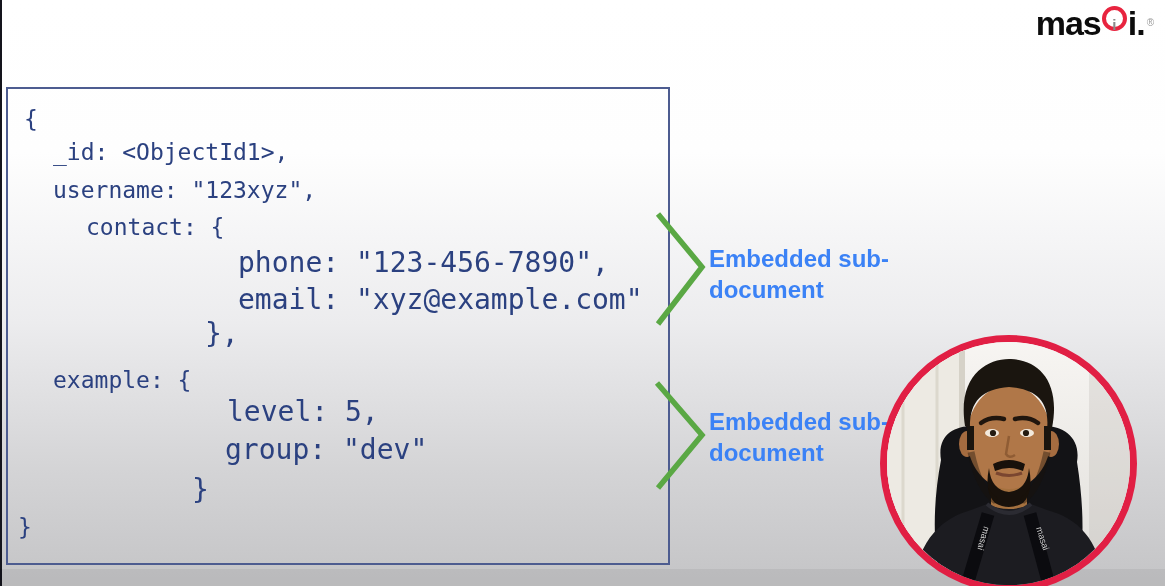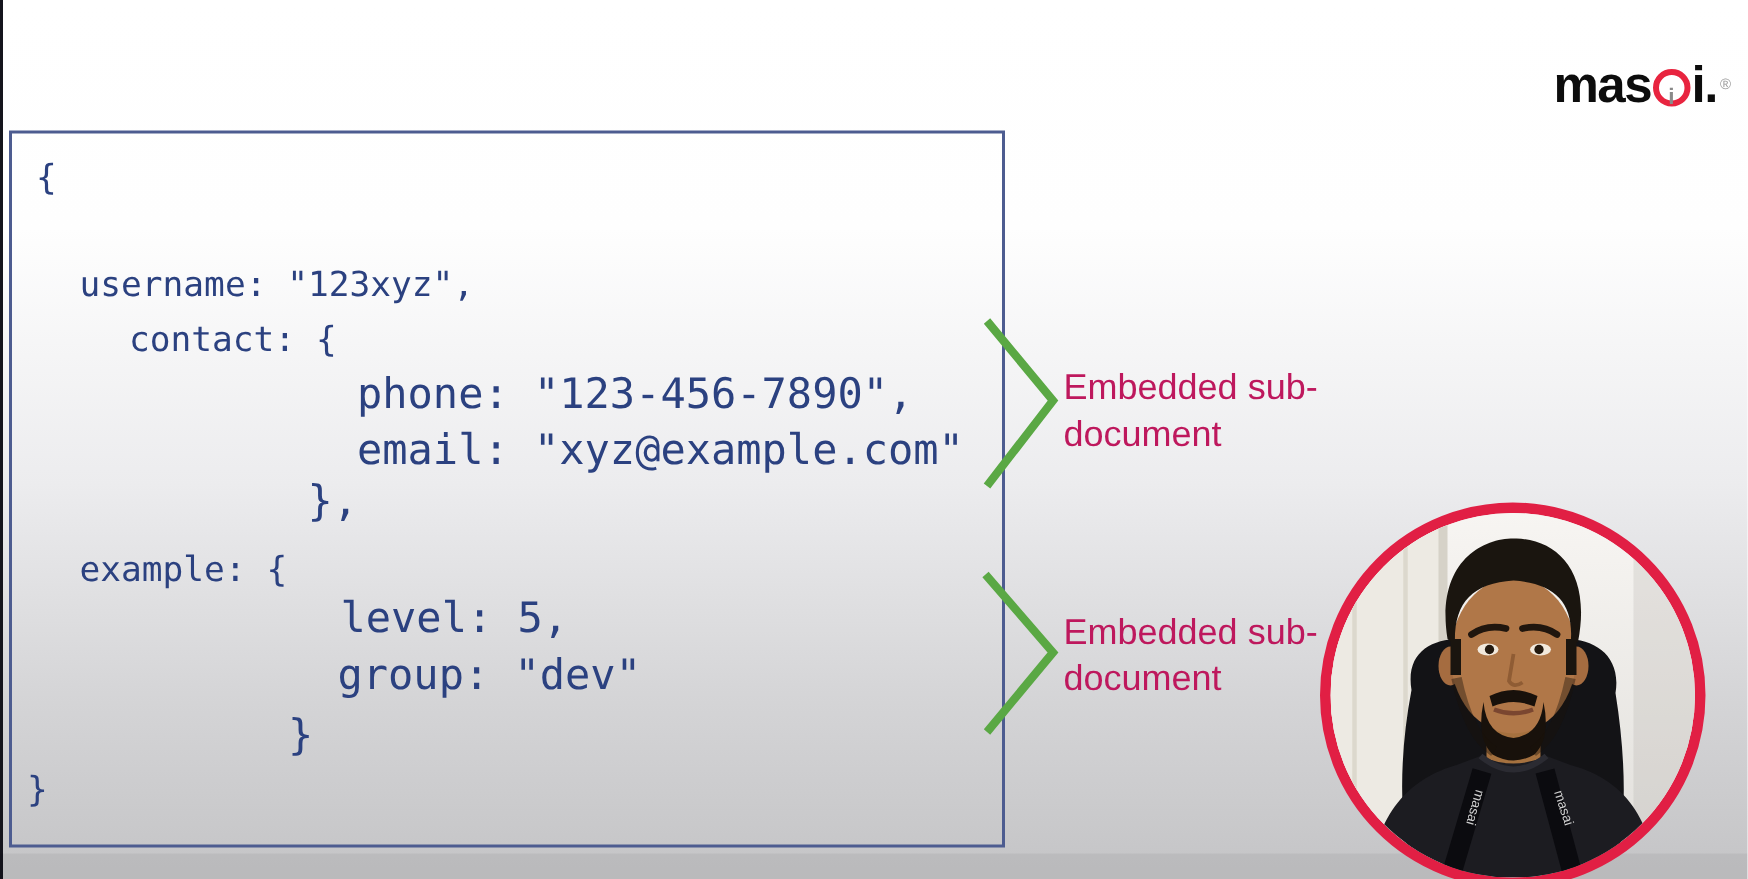--- a/index.html
+++ b/index.html
@@ -5,39 +5,39 @@
   html,body{margin:0;padding:0;}
   body{
     width:1165px;height:586px;position:relative;overflow:hidden;
     background:linear-gradient(180deg,#ffffff 0%,#fefefe 26%,#ececee 55%,#d4d4d6 80%,#c4c4c6 100%);
     font-family:"Liberation Sans",sans-serif;
   }
   .edge-bar{position:absolute;left:0;top:0;width:2px;height:586px;background:#14141c;}
   .bottom-strip{position:absolute;left:0;top:569px;width:1165px;height:17px;background:rgba(0,0,0,0.05);}
 
   
-  .logo{position:absolute;top:5px;right:12px;display:flex;align-items:center;color:#0c0c0c;
-        font-weight:bold;font-size:34px;letter-spacing:-1px;line-height:36px;margin-top:34px;}
+  .logo{position:absolute;top:5px;right:12px;display:flex;align-items:flex-start;color:#0c0c0c;
+        font-weight:bold;font-size:34px;letter-spacing:-1px;line-height:36px;}
   .logo .ring{display:inline-block;width:17px;height:17px;border:4px solid #e8243f;border-radius:50%;
         background:#fff;margin:0 1px;vertical-align:baseline;position:relative;top:1px;
         text-align:center;}
   .logo .ring span{font-size:15px;font-weight:bold;color:#8a8a8a;letter-spacing:0;
         position:relative;top:-10px;left:0px;}
   .logo .reg{font-size:10px;font-weight:normal;color:#9a9a9a;margin-left:2px;}
 
   
   .doc-box{position:absolute;left:6px;top:87px;width:664px;height:478px;box-sizing:border-box;
         border:2px solid #4d5c90;background:transparent;}
   .code-line{position:absolute;font-family:"DejaVu Sans Mono","Liberation Mono",monospace;
         font-size:23px;line-height:34px;height:34px;color:#2b4180;white-space:pre;}
   .code-line.lg{font-size:28px;line-height:40px;height:40px;}
 
   
   .chevron{position:absolute;}
-  .annotation{position:absolute;color:#be185d;font-size:24px;line-height:31px;font-weight:normal;}
+  .annotation{position:absolute;color:#3b82f6;font-size:24px;line-height:31px;font-weight:bold;}
 
   
   .webcam{position:absolute;left:880px;top:335px;width:257px;height:257px;box-sizing:border-box;
         border:7px solid #e11f44;border-radius:50%;overflow:hidden;background:#f1efec;}
   .webcam svg{display:block;width:100%;height:100%;}
 </style>
 </head>
 <body>
 
 <div class="edge-bar"></div>
@@ -46,20 +46,21 @@
 <div class="logo">
   <span>mas</span>
   <span class="ring"><span>i</span></span>
   <span>i</span>
   <span>.</span>
   <span class="reg">®</span>
 </div>
 
 <div class="doc-box">
   <div class="code-line" style="left:16px;top:13px;">{</div>
+  <div class="code-line" style="left:45px;top:46px;">_id: &lt;ObjectId1&gt;,</div>
   <div class="code-line" style="left:45px;top:84px;">username: "123xyz",</div>
   <div class="code-line" style="left:45px;top:121px;margin-left:33px;">contact: {</div>
   <div class="code-line lg" style="left:230px;top:154px;">phone: "123-456-7890",</div>
   <div class="code-line lg" style="left:230px;top:191px;">email: "xyz@example.com"</div>
   <div class="code-line lg" style="left:197px;top:225px;">},</div>
   <div class="code-line" style="left:45px;top:274px;">example: {</div>
   <div class="code-line lg" style="left:219px;top:303px;text-align:right;">level: 5,</div>
   <div class="code-line lg" style="left:217px;top:341px;">group: "dev"</div>
   <div class="code-line lg" style="left:184px;top:381px;">}</div>
   <div class="code-line" style="left:10px;top:421px;">}</div>

